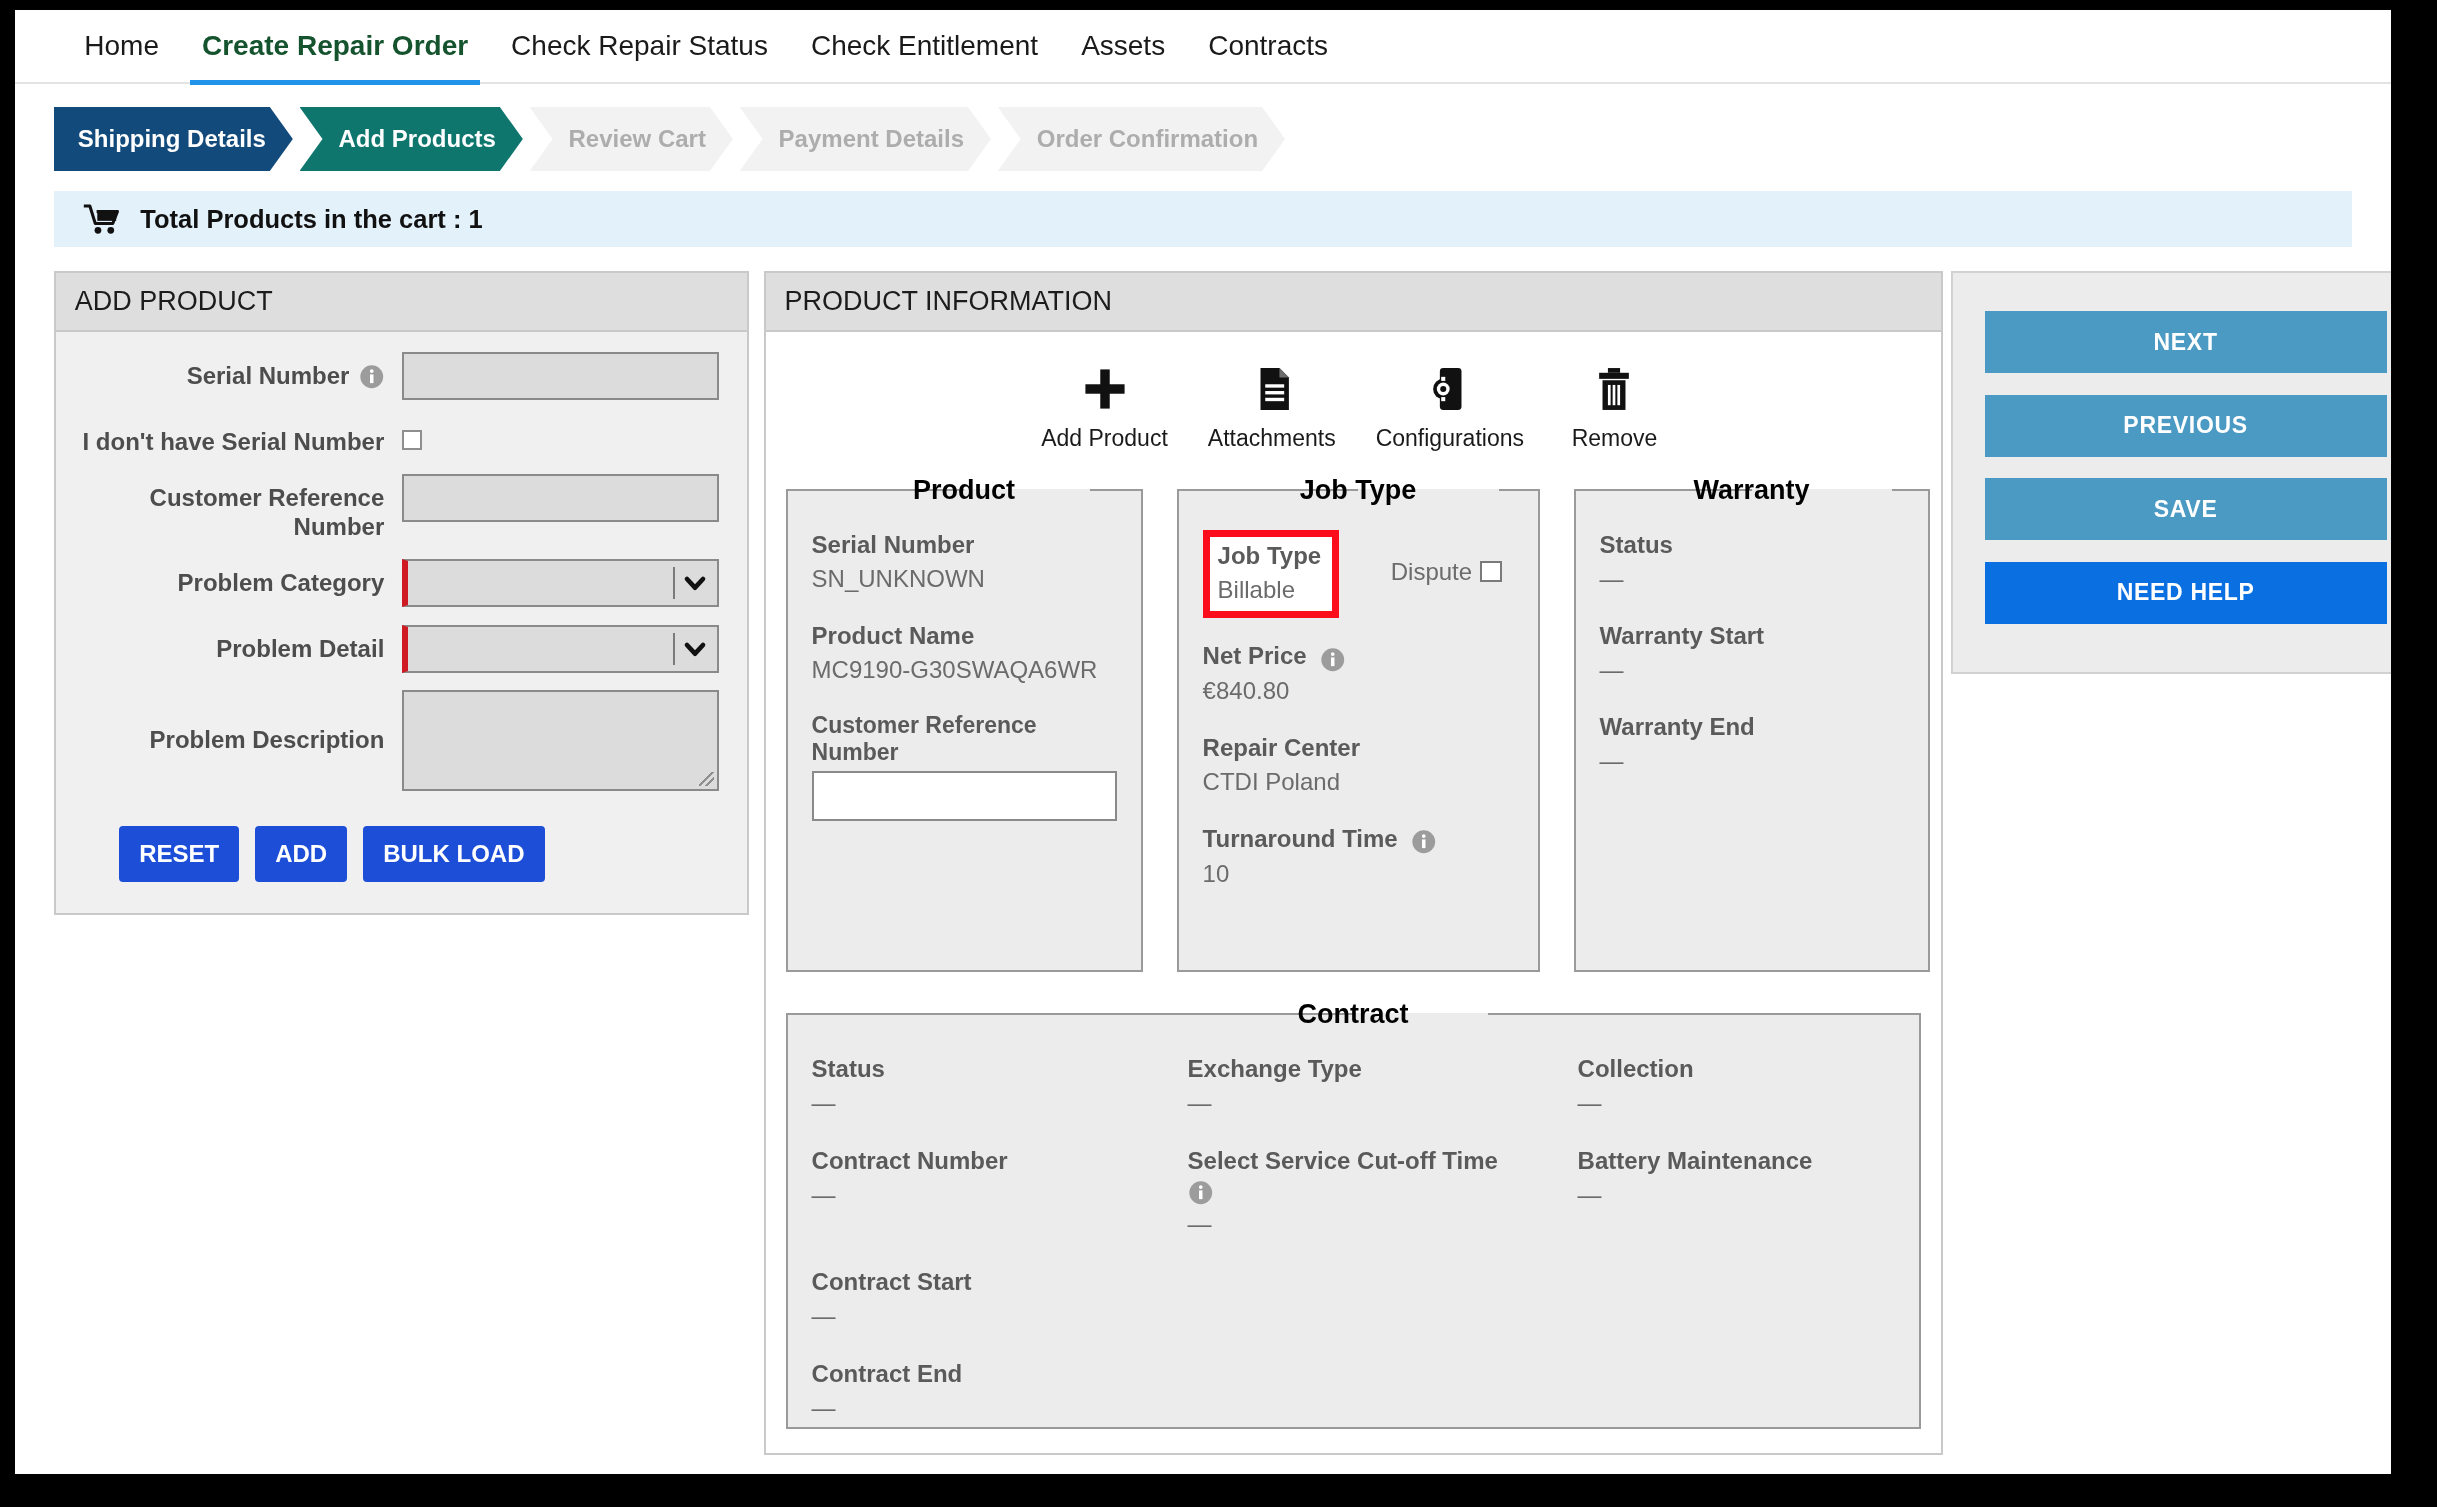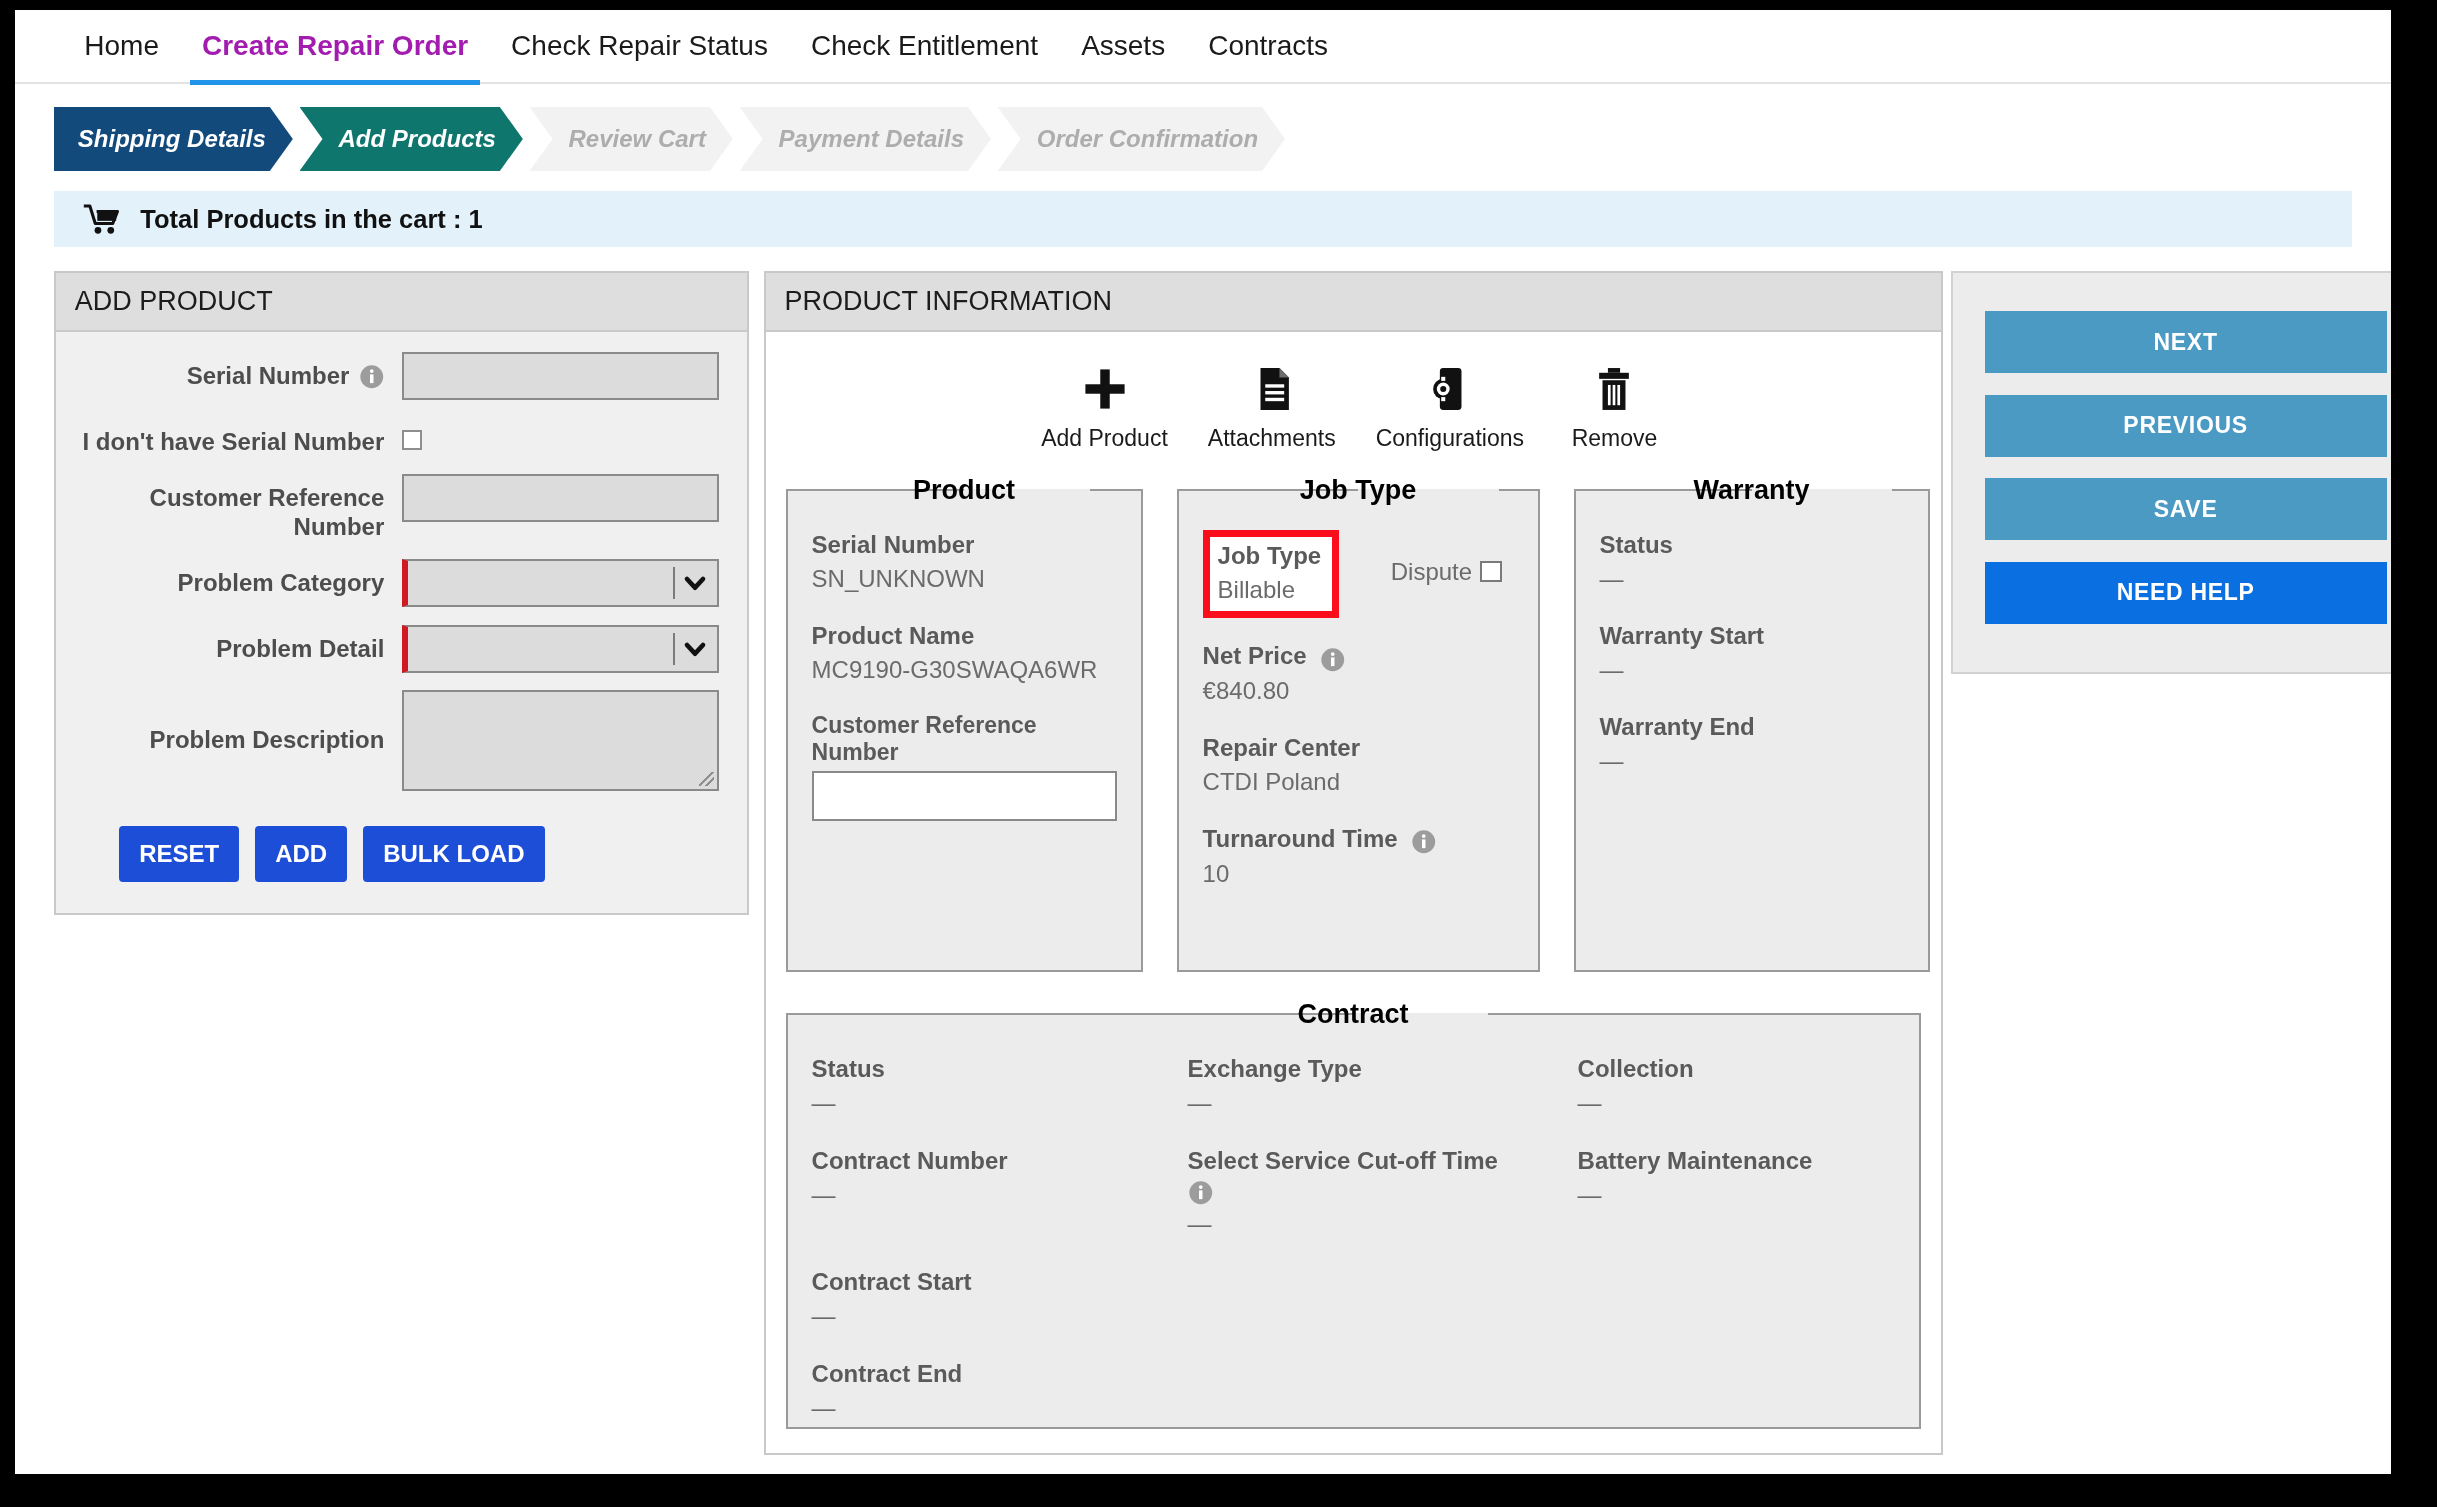--- a/index.html
+++ b/index.html
@@ -34,41 +34,40 @@
   .nav-item {
     position: relative;
     font-size: 28px;
     color: #1a1a1a;
     padding: 0 21.5px;
     line-height: 74px;
     white-space: nowrap;
     cursor: pointer;
   }
   .nav-item.active {
-    color: #a21caf;
+    color: #14532d;
     font-weight: bold;
   }
   .nav-item.active::after {
     content: "";
     position: absolute;
     left: 9.4px;
     right: 9.4px;
     bottom: -2px;
     height: 4.7px;
     background: #1f94e8;
   }
 
   
   .wizard {
     position: relative;
     margin: 23px 9px 0 39px;
     height: 64px;
     display: flex;
     align-items: stretch;
-    font-style: italic;
   }
   .step {
     position: relative;
     height: 64px;
     display: flex;
     align-items: center;
     justify-content: center;
     font-size: 24px;
     font-weight: bold;
     padding: 0 27px 0 39px;

